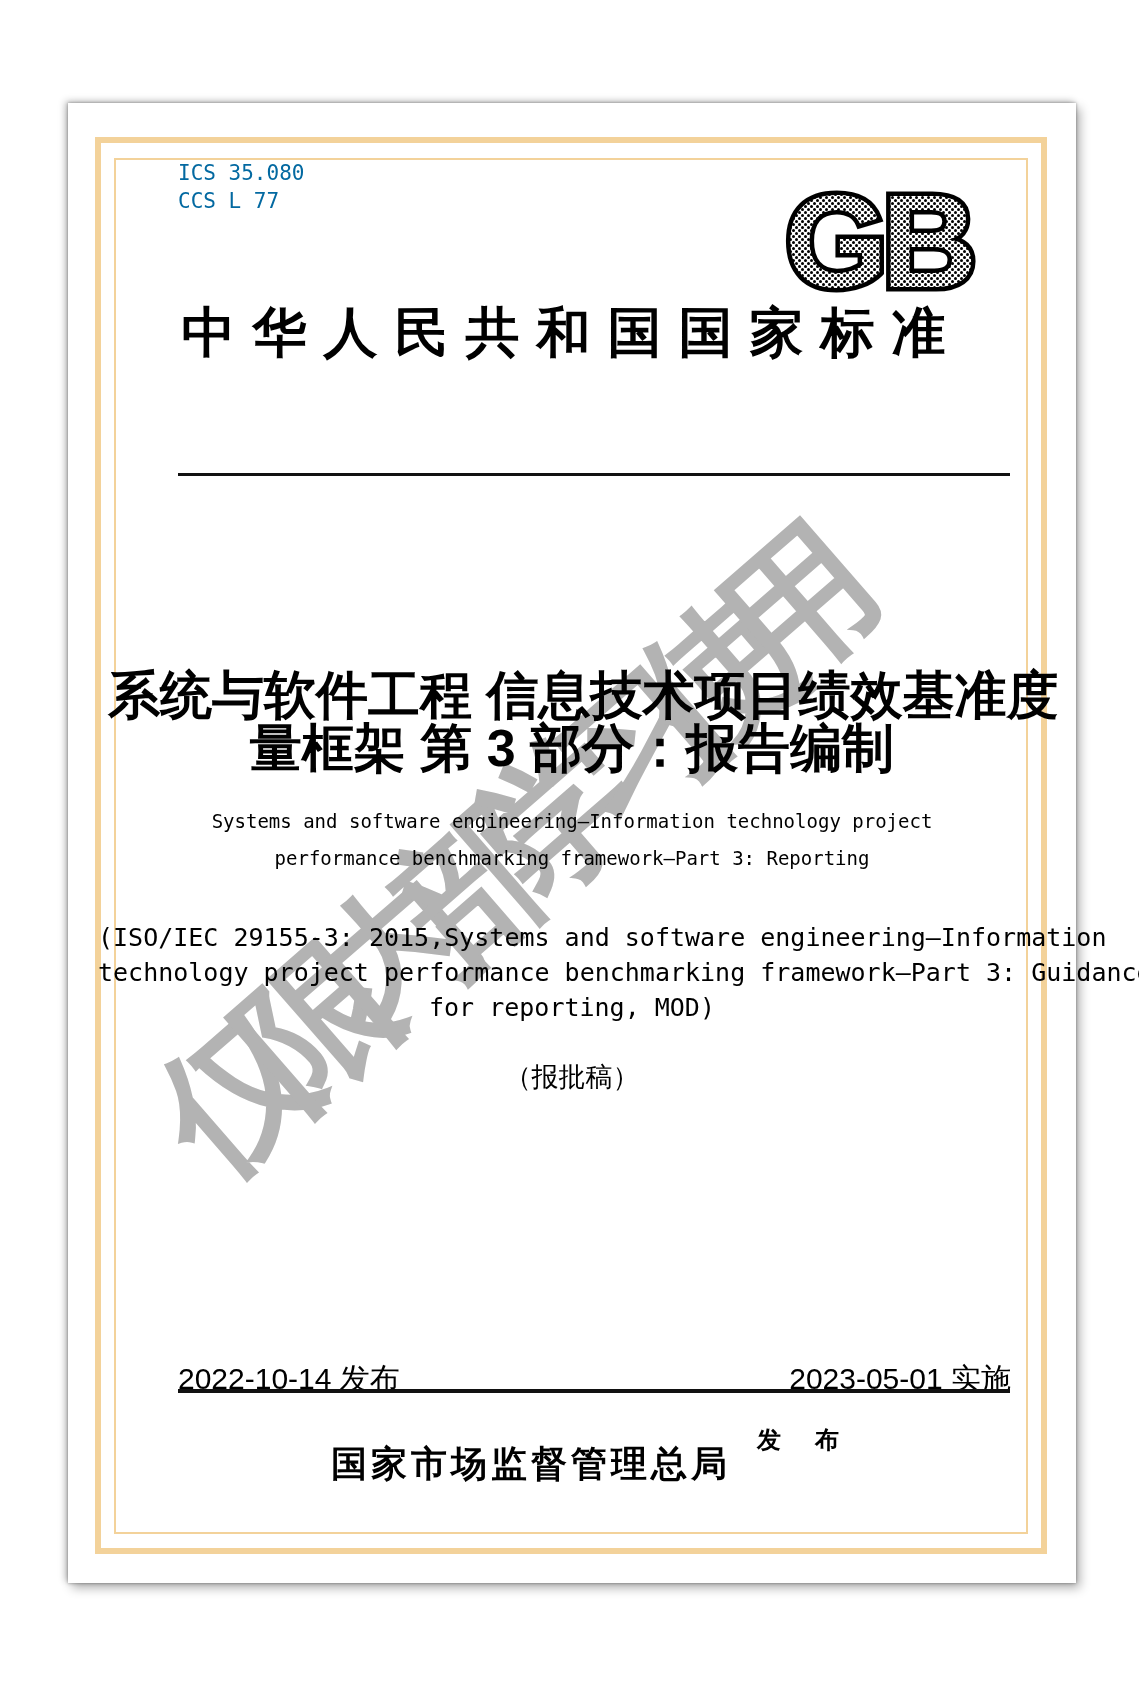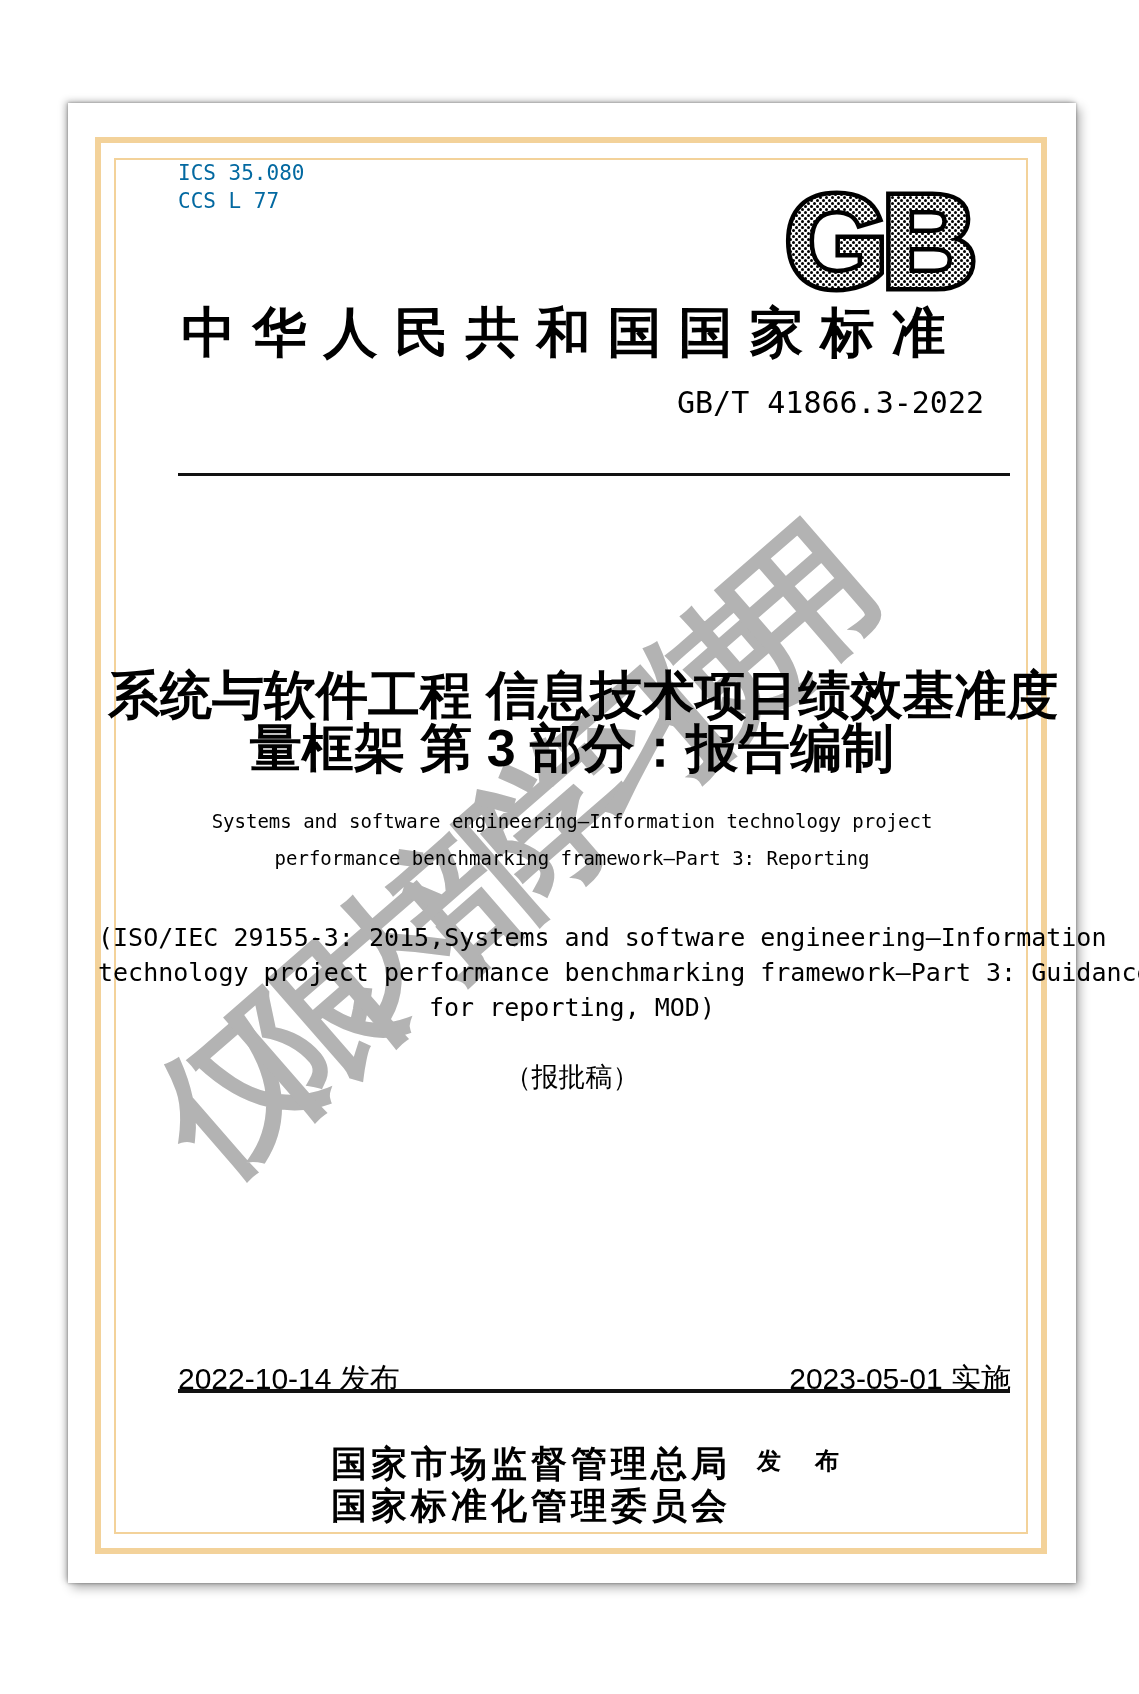--- a/index.html
+++ b/index.html
@@ -77,21 +77,20 @@
             <rect width="6" height="6" fill="#ffffff"></rect>
             <circle cx="1.5" cy="1.5" r="1.5" fill="#000"></circle>
             <circle cx="4.5" cy="4.5" r="1.5" fill="#000"></circle>
           </pattern>
         </defs>
         <text x="110" y="106" text-anchor="middle" font-family="Liberation Sans, sans-serif" font-weight="bold" font-size="132" letter-spacing="-6" fill="url(#halftone)" stroke="#000" stroke-width="9" paint-order="stroke">GB</text>
       </svg>
 
       <div class="cn-header">中华人民共和国国家标准</div>
 
-      <div class="std-number">GB/T 41866.3-2022</div>
 
       <div class="rule-top"></div>
 
       <div class="cn-title l1">系统与软件工程 信息技术项目绩效基准度</div>
       <div class="cn-title l2">量框架 第 3 部分：报告编制</div>
 
       <div class="en-sub l1">Systems and software engineering—Information technology project</div>
       <div class="en-sub l2">performance benchmarking framework—Part 3: Reporting</div>
 
       <div class="iso l1">(ISO/IEC 29155-3: 2015,Systems and software engineering—Information</div>
@@ -103,20 +102,19 @@
       <div class="dates">
         <span>2022-10-14 发布</span>
         <span>2023-05-01 实施</span>
       </div>
 
       <div class="rule-bottom"></div>
 
       <div class="publisher">
         <div class="pub-lines">
           <div>国家市场监督管理总局</div>
-          <div>国家标准化管理委员会</div>
         </div>
         <div class="pub-label">发 布</div>
       </div>
 
     </div>
   </div>
 </div>
 
 </body></html>

